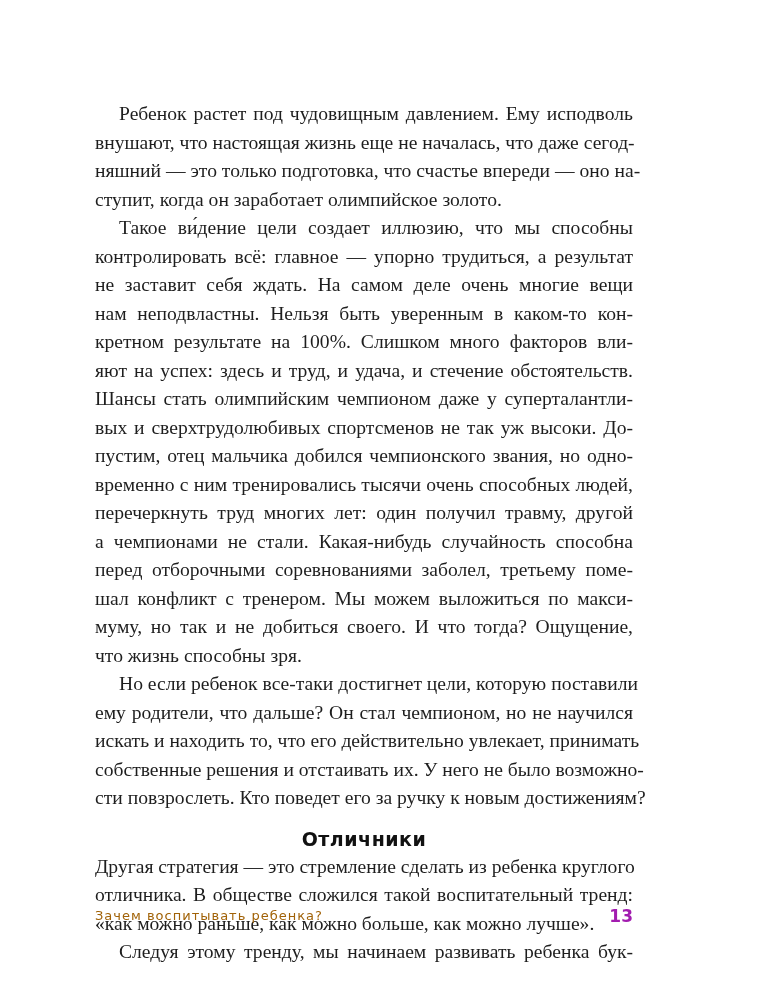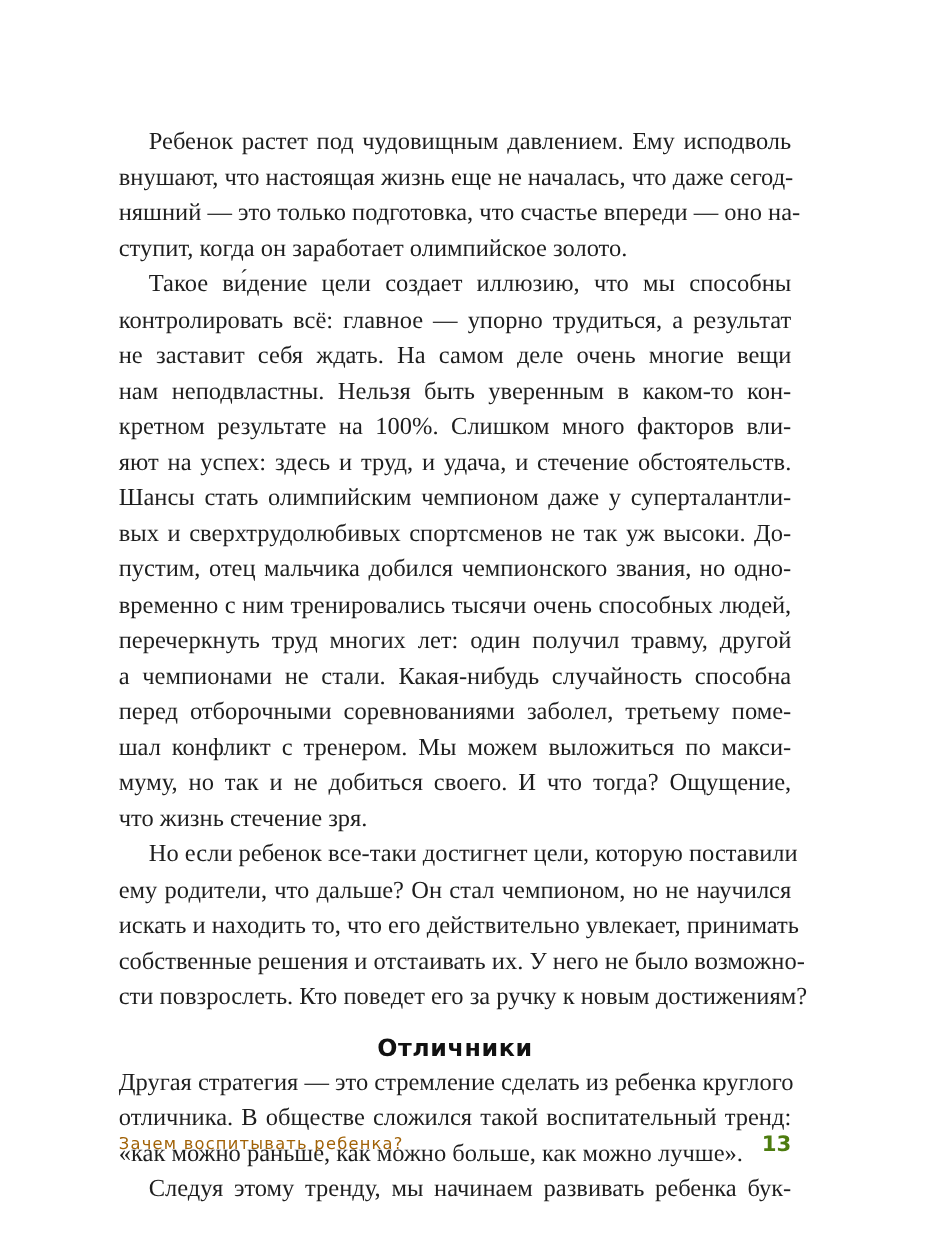--- a/index.html
+++ b/index.html
@@ -19,21 +19,21 @@
   .heading {
     font-family: "DejaVu Sans", "Liberation Sans", sans-serif;
     font-weight: bold; font-size: 19px; line-height: 28px;
     margin: 12px 0 0 0; color: #111; letter-spacing: 0.5px; text-align: center;
   }
   .footer {
     position: absolute; left: 95px; top: 908px; width: 538px; height: 24px;
     font-family: "DejaVu Sans", "Liberation Sans", sans-serif;
   }
   .footer-title { position: absolute; left: 0; top: 0; font-size: 13px; letter-spacing: 1px; color: #a16207; }
-  .footer-page { position: absolute; right: 0; top: -2px; font-size: 17px; font-weight: bold; color: #4d7c0f; }
+  .footer-page { position: absolute; right: 0; top: -2px; font-size: 17px; font-weight: bold; color: #a21caf; }
 </style>
 </head>
 <body>
 
 <div class="page">
   <p class="para indent">
     <span class="ln">Ребенок растет под чудовищным давлением. Ему исподволь</span>
     <span class="ln" style="text-indent:0">внушают, что настоящая жизнь еще не началась, что даже сегод-</span>
     <span class="ln" style="text-indent:0">няшний — это только подготовка, что счастье впереди — оно на-</span>
     <span class="ln last" style="text-indent:0">ступит, когда он заработает олимпийское золото.</span>
@@ -47,21 +47,21 @@
     <span class="ln" style="text-indent:0">яют на успех: здесь и труд, и удача, и стечение обстоятельств.</span>
     <span class="ln" style="text-indent:0">Шансы стать олимпийским чемпионом даже у суперталантли-</span>
     <span class="ln" style="text-indent:0">вых и сверхтрудолюбивых спортсменов не так уж высоки. До-</span>
     <span class="ln" style="text-indent:0">пустим, отец мальчика добился чемпионского звания, но одно-</span>
     <span class="ln" style="text-indent:0">временно с ним тренировались тысячи очень способных людей,</span>
     <span class="ln" style="text-indent:0">перечеркнуть труд многих лет: один получил травму, другой</span>
     <span class="ln" style="text-indent:0">а чемпионами не стали. Какая-нибудь случайность способна</span>
     <span class="ln" style="text-indent:0">перед отборочными соревнованиями заболел, третьему поме-</span>
     <span class="ln" style="text-indent:0">шал конфликт с тренером. Мы можем выложиться по макси-</span>
     <span class="ln" style="text-indent:0">муму, но так и не добиться своего. И что тогда? Ощущение,</span>
-    <span class="ln last" style="text-indent:0">что жизнь стечение зря.</span>
+    <span class="ln last" style="text-indent:0">что жизнь способны зря.</span>
   </p>
   <p class="para indent">
     <span class="ln">Но если ребенок все-таки достигнет цели, которую поставили</span>
     <span class="ln" style="text-indent:0">ему родители, что дальше? Он стал чемпионом, но не научился</span>
     <span class="ln" style="text-indent:0">искать и находить то, что его действительно увлекает, принимать</span>
     <span class="ln" style="text-indent:0">собственные решения и отстаивать их. У него не было возможно-</span>
     <span class="ln last" style="text-indent:0">сти повзрослеть. Кто поведет его за ручку к новым достижениям?</span>
   </p>
 
   <h2 class="heading">Отличники</h2>

